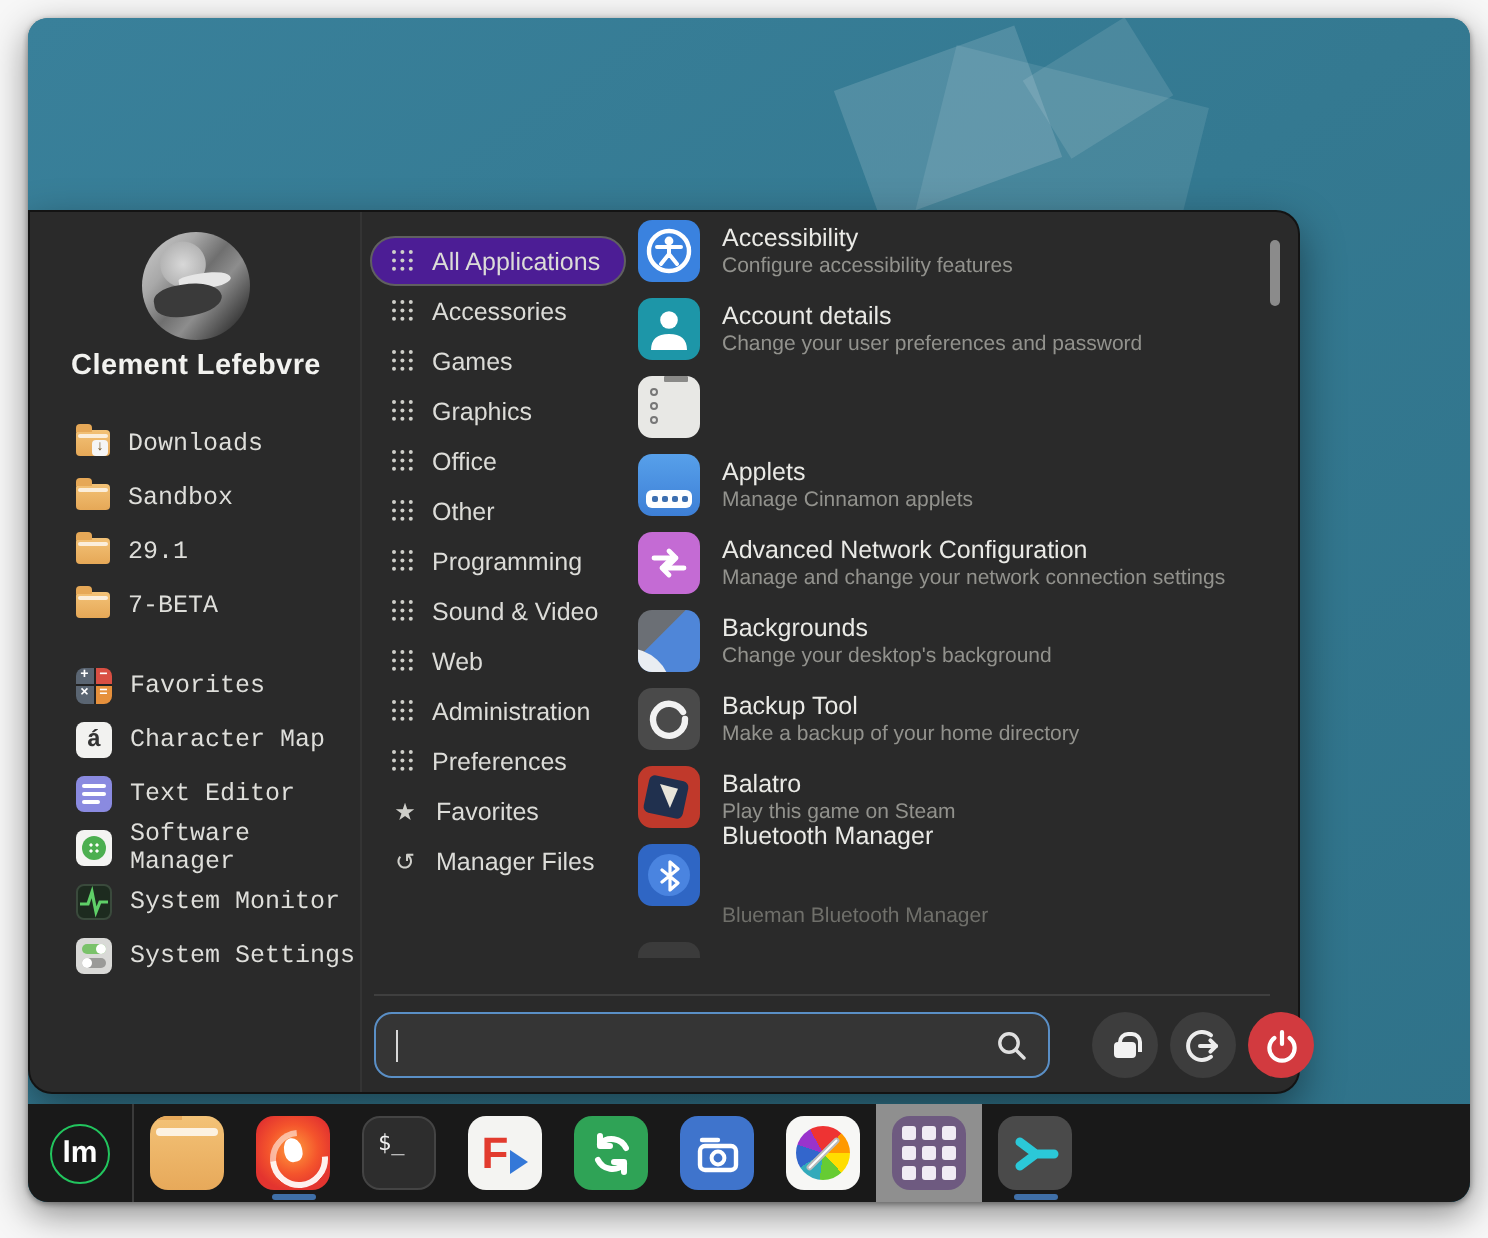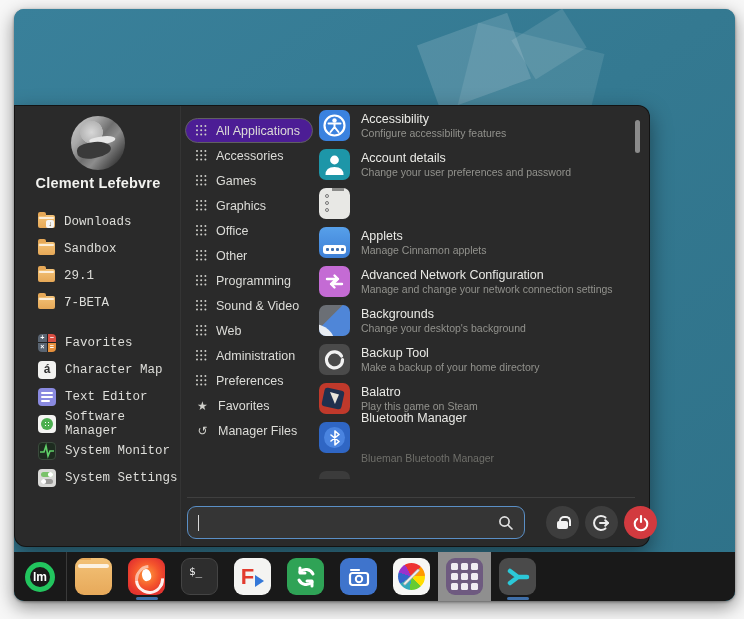--- a/index.html
+++ b/index.html
@@ -128,21 +128,21 @@
   .session-btn { position:absolute; top:400px; width:33px; height:33px; border-radius:50%; background:#3d3d3d; display:flex; align-items:center; justify-content:center; cursor:pointer; }
   .session-btn.lock { left:531px; }
   .session-btn.logout { left:570px; }
   .session-btn.power { left:609px; background:#d23a3f; }
   
   .lock-glyph { position:relative; width:11px; height:8px; background:#f2f2f2; border-radius:2px; margin-top:5px; }
   .lock-glyph::before { content:""; position:absolute; left:1.5px; top:-5px; width:8px; height:8px; border:2px solid #f2f2f2; border-bottom:none; border-radius:5px 5px 0 0; }
   
   .panel { position:absolute; left:0; bottom:0; width:100%; height:49px; background:#191919; display:flex; align-items:stretch; }
   .panel-btn { width:52px; display:flex; align-items:center; justify-content:center; position:relative; cursor:pointer; }
-  .mint-ring { width:30px; height:30px; border:5px solid #22c55e; border-radius:50%; display:flex; align-items:center; justify-content:center; color:#fff; font-weight:bold; font-size:12px; letter-spacing:0; }
+  .mint-ring { width:30px; height:30px; border:1px solid #22c55e; border-radius:50%; display:flex; align-items:center; justify-content:center; color:#fff; font-weight:bold; font-size:15px; letter-spacing:0; }
   .panel-sep { width:1px; background:#3a3a3a; margin:0; }
   .launchers { display:flex; align-items:stretch; }
   .launcher { width:53px; display:flex; align-items:center; justify-content:center; position:relative; cursor:pointer; }
   .launcher.active { background:#8f8f8f; }
   .run-dot { position:absolute; bottom:1px; left:50%; transform:translateX(-50%); width:22px; height:3px; border-radius:2px; background:#3f6fa8; }
   .tb-ic { width:37px; height:37px; border-radius:9px; position:relative; overflow:hidden; }
   .tb-folder { background:linear-gradient(#f3c277,#e7a95a); }
   .tb-folder::before { content:""; position:absolute; left:0; top:-4px; width:16px; height:6px; background:#e7a95a; border-radius:3px 3px 0 0; }
   .tb-folder::after { content:""; position:absolute; left:3px; top:6px; right:3px; height:4px; background:rgba(255,255,255,.8); border-radius:2px; }
   .tb-firefox { background:radial-gradient(circle at 50% 45%, #ff9d3c 0%, #f4542c 45%, #e3342f 75%); }

